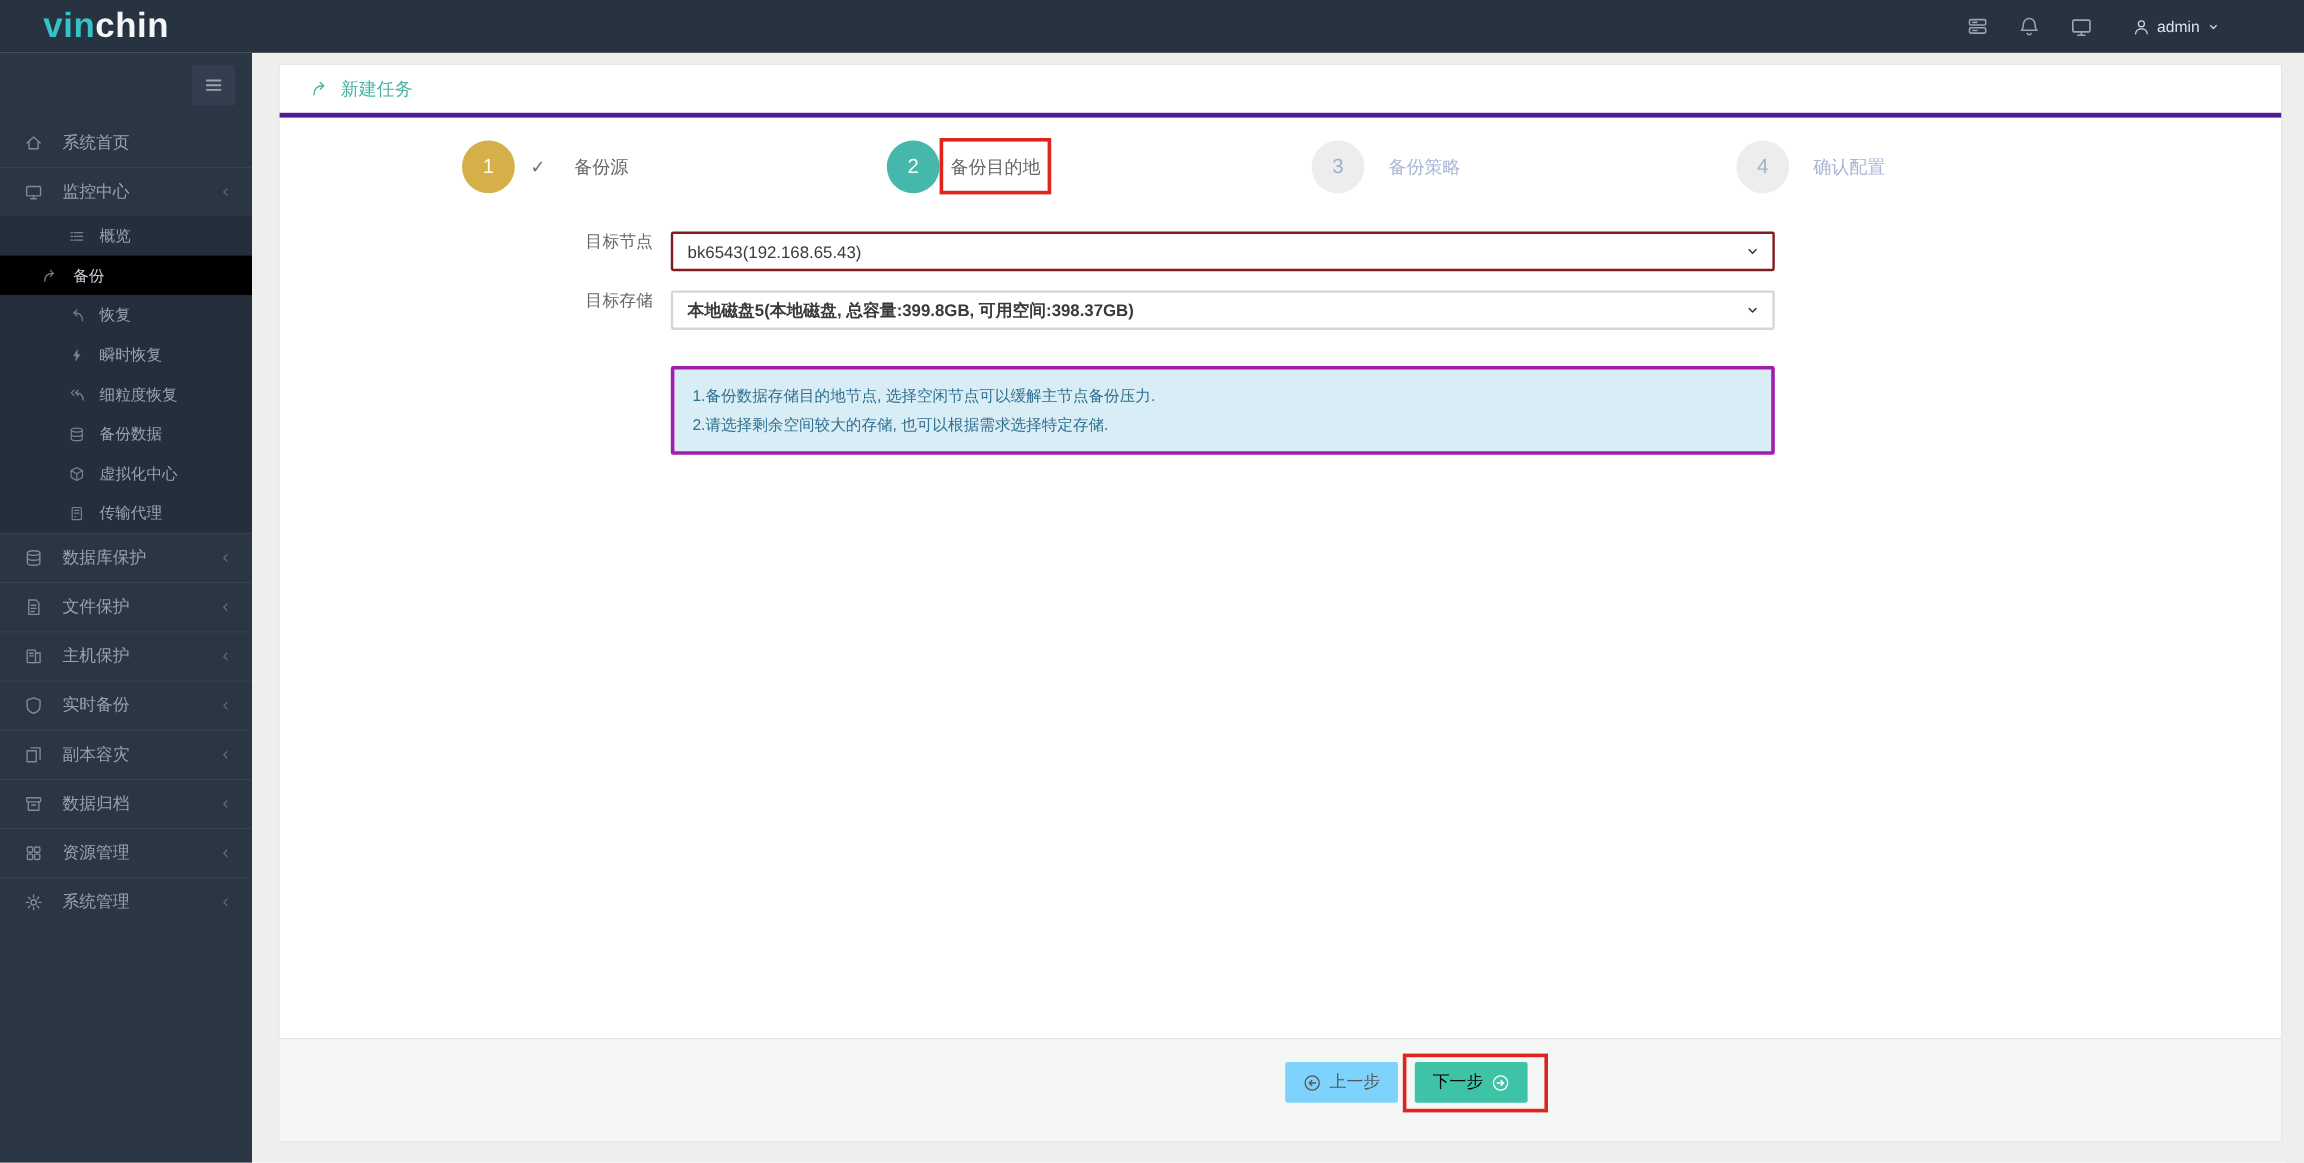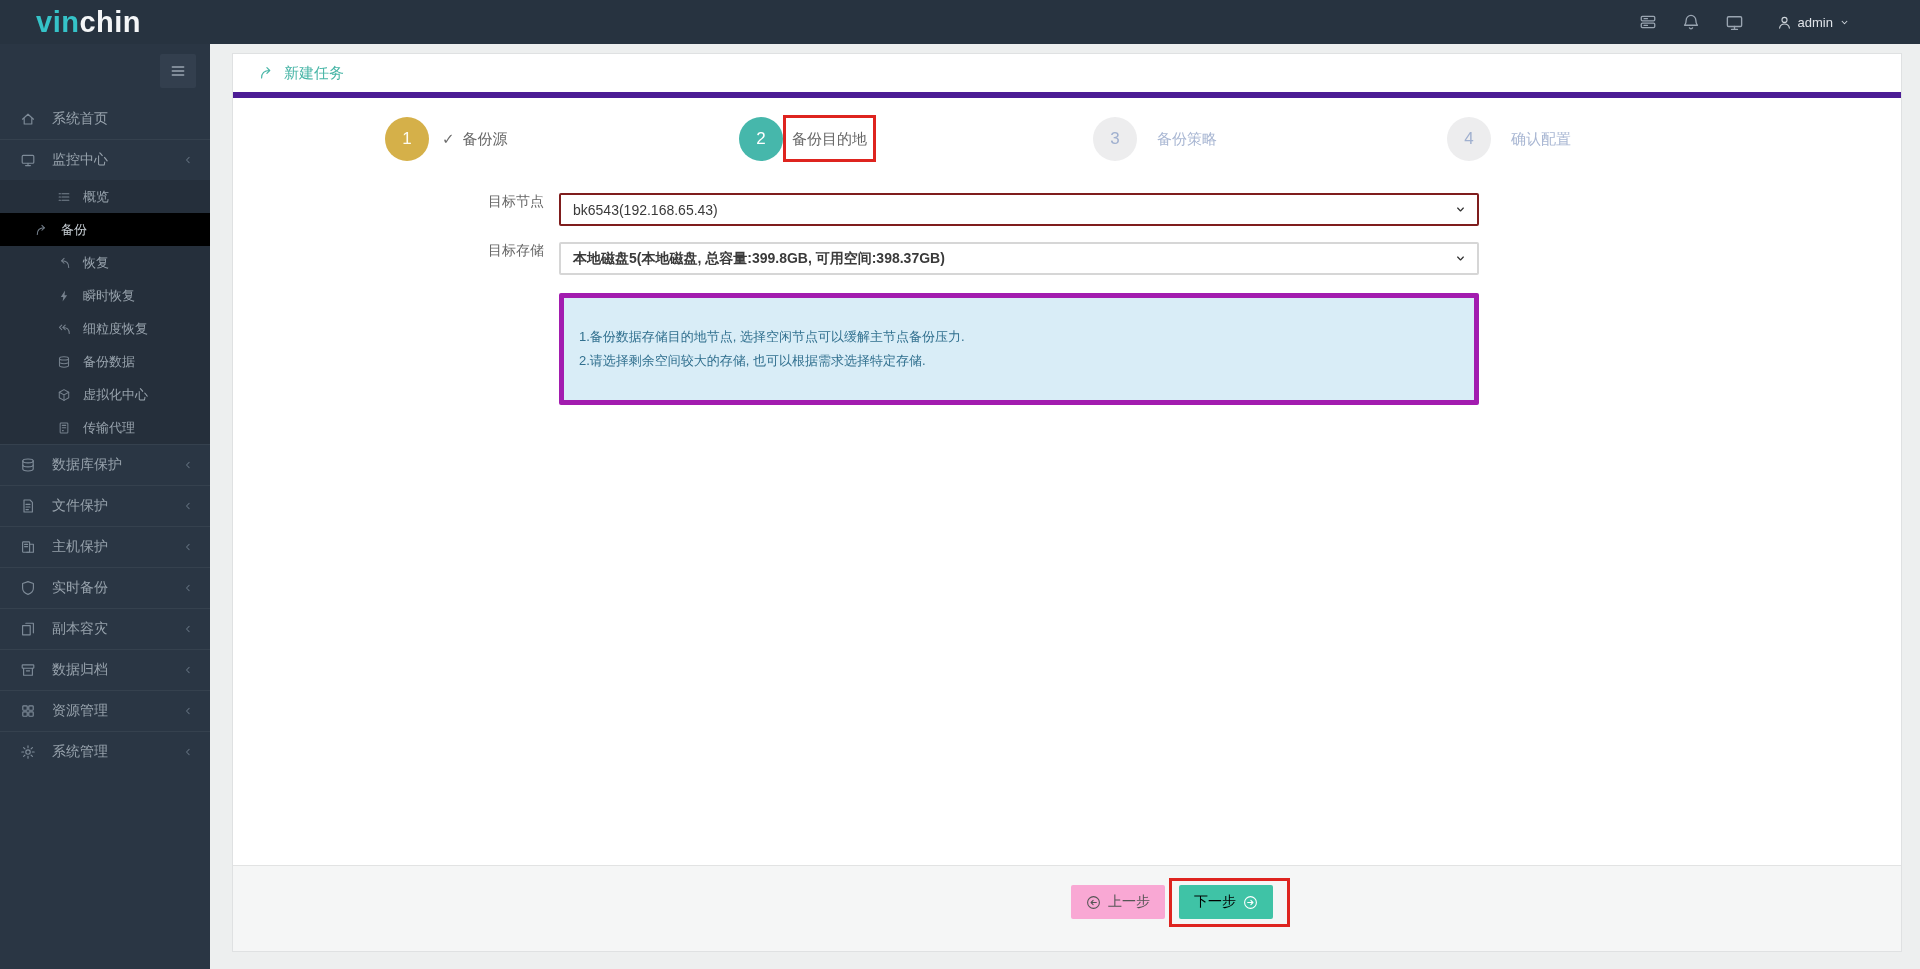--- a/index.html
+++ b/index.html
@@ -36,62 +36,62 @@
     border-left:9px solid #2cbf9f; border-top:9px solid transparent; border-bottom:9px solid transparent; }
   .nav-icon { display:inline-flex; color:#7e8b98; margin-right:16px; }
   .nav-item.sub .nav-icon { margin-right:12px; color:#77828e; }
   .nav-label { flex:1; white-space:nowrap; }
   .nav-chevron { display:inline-flex; color:#5f6d7c; }
 
   
   .main { flex:1; min-width:0; padding:9px 18px 0 22px; }
   .card { background:#fff; border:1px solid #dfe1e2; height:899px; display:flex; flex-direction:column; }
 
-  .breadcrumb { height:44px; flex:0 0 44px; border-bottom:6px solid #4c1d95; display:flex; align-items:center;
+  .breadcrumb { height:44px; flex:0 0 44px; border-bottom:4px solid #4c1d95; display:flex; align-items:center;
     padding-left:26px; gap:9px; color:#47b5a6; font-size:15px; }
   .breadcrumb .bc-icon { display:inline-flex; }
 
   
   .steps { display:flex; padding:19px 100px 0 152px; flex:0 0 auto; }
   .step { flex:1; display:flex; align-items:center; }
   .step-circle { width:44px; height:44px; border-radius:50%; display:flex; align-items:center; justify-content:center;
     font-size:17px; flex:0 0 44px; }
   .step.done .step-circle { background:#d5b049; color:#fdfbf0; }
   .step.active .step-circle { background:#46b7ab; color:#fff; }
   .step.pending .step-circle { background:#ededee; color:#a0b0cf; }
   .step-check { color:#6d6d6d; font-size:15px; margin-left:13px; }
   .step-label { font-size:15px; color:#666; white-space:nowrap; }
   .step.pending .step-label { color:#a9b7d3; }
   .step-label-wrap { position:relative; display:inline-block; margin-left:9px; }
-  .step.done .step-label-wrap { margin-left:8px; }
+  .step.done .step-label-wrap { margin-left:24px; }
   .step.pending .step-label-wrap { margin-left:20px; }
   .annotation-box { position:absolute; border:3px solid #de241f; pointer-events:none; z-index:5; }
   .step-annotation { left:-9px; right:-9px; top:-15px; bottom:-13px; }
 
   
   .form { margin-top:32px; }
   .form-row { display:flex; align-items:flex-start; margin-bottom:16px; }
   .form-label { width:326px; flex:0 0 326px; text-align:right; padding-right:15px; color:#666; font-size:14px; }
   .select { width:920px; height:33px; background:#fff; border:2px solid #7f1d1d; border-radius:2px;
     display:flex; align-items:center; justify-content:space-between; padding:0 10px 0 12px;
     font-size:14px; color:#3a3a3a; cursor:pointer; }
   .select.light { border-color:#d6d6d6;font-weight:bold; }
   .select-chevron { display:inline-flex; color:#333; }
-  .info-box { margin:18px 0 0 326px; width:920px; background:#d9edf7; border:5px solid #a21caf; border-radius:2px;
-    color:#31708f; font-size:13px; line-height:1.85; padding:27px 15px; }
+  .info-box { margin:30px 0 0 326px; width:920px; background:#d9edf7; border:3px solid #a21caf; border-radius:2px;
+    color:#31708f; font-size:13px; line-height:1.85; padding:10px 15px; }
 
   .card-spacer { flex:1; }
 
   
   .card-footer { flex:0 0 86px; background:#f5f6f6; border-top:1px solid #e2e3e3;
     display:flex; justify-content:center; align-items:flex-start; padding-top:19px; }
   .footer-inner { display:flex; gap:14px; transform:translateX(105px); }
   .btn { height:34px; display:inline-flex; align-items:center; gap:7px; padding:0 15px; font-size:14px;
     border:none; border-radius:2px; cursor:pointer; font-family:inherit; }
-  .btn-prev { background:#f9a8d4; color:#555; }
+  .btn-prev { background:#7dd3fc; color:#555; }
   .btn-prev .btn-icon { color:#555; }
   .btn-next { background:#3fc3a6; color:#000000; }
   .btn-next .btn-icon { color:#fff; }
   .btn-icon { display:inline-flex; }
   .next-wrap { position:relative; display:inline-block; }
   .next-annotation { left:-10px; top:-7px; right:-17px; bottom:-8px; }
 </style>
 </head>
 <body>
 

